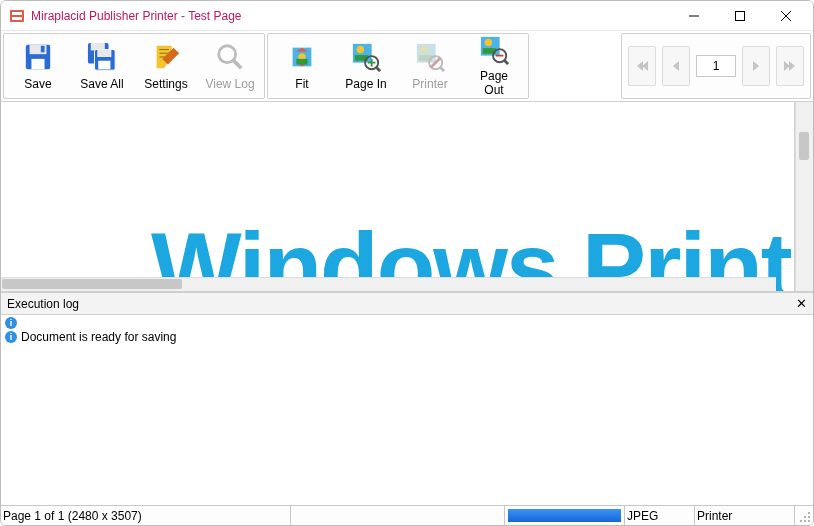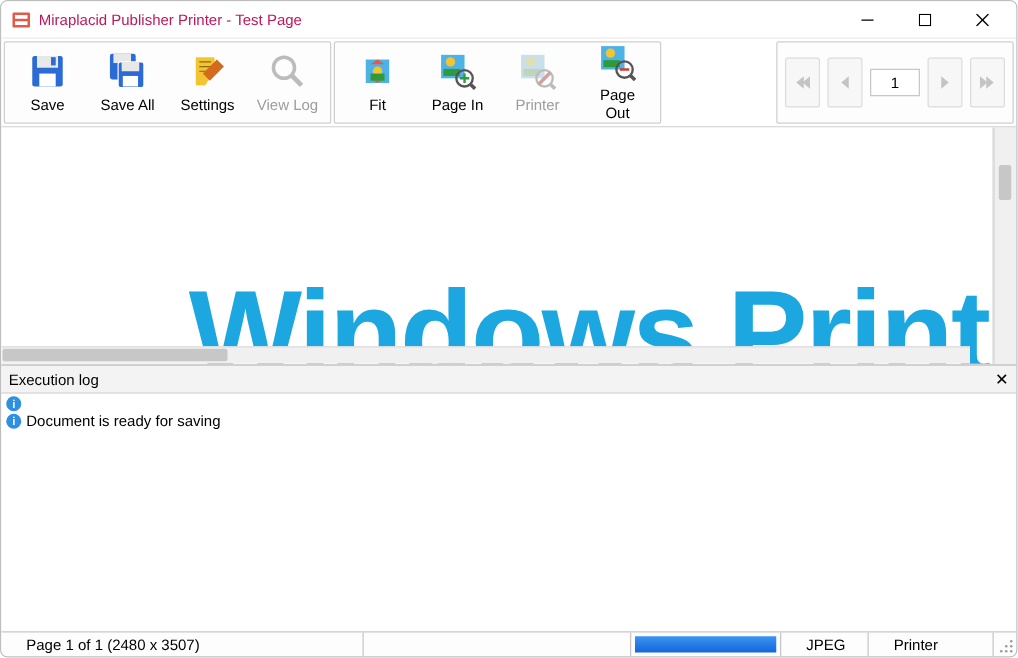--- a/index.html
+++ b/index.html
@@ -187,21 +187,21 @@
   
   .statusbar {
     height:20px;
     border-top:1px solid #c7c7c7;
     display:flex;
     font-size:12px;
     background:#fdfdfd;
   }
   .statusbar .cell {
     border-right:1px solid #c7c7c7;
-    padding:2px 20px;
+    padding:2px 2px;
     display:flex;
     align-items:center;
   }
   .statusbar .cell.page { width:290px; }
   .statusbar .cell.blank { flex:1; }
   .statusbar .cell.progress { width:120px; padding:3px; }
   .progress-inner {
     width:100%; height:100%;
     background:linear-gradient(#3a95f2,#1565d8);
   }

